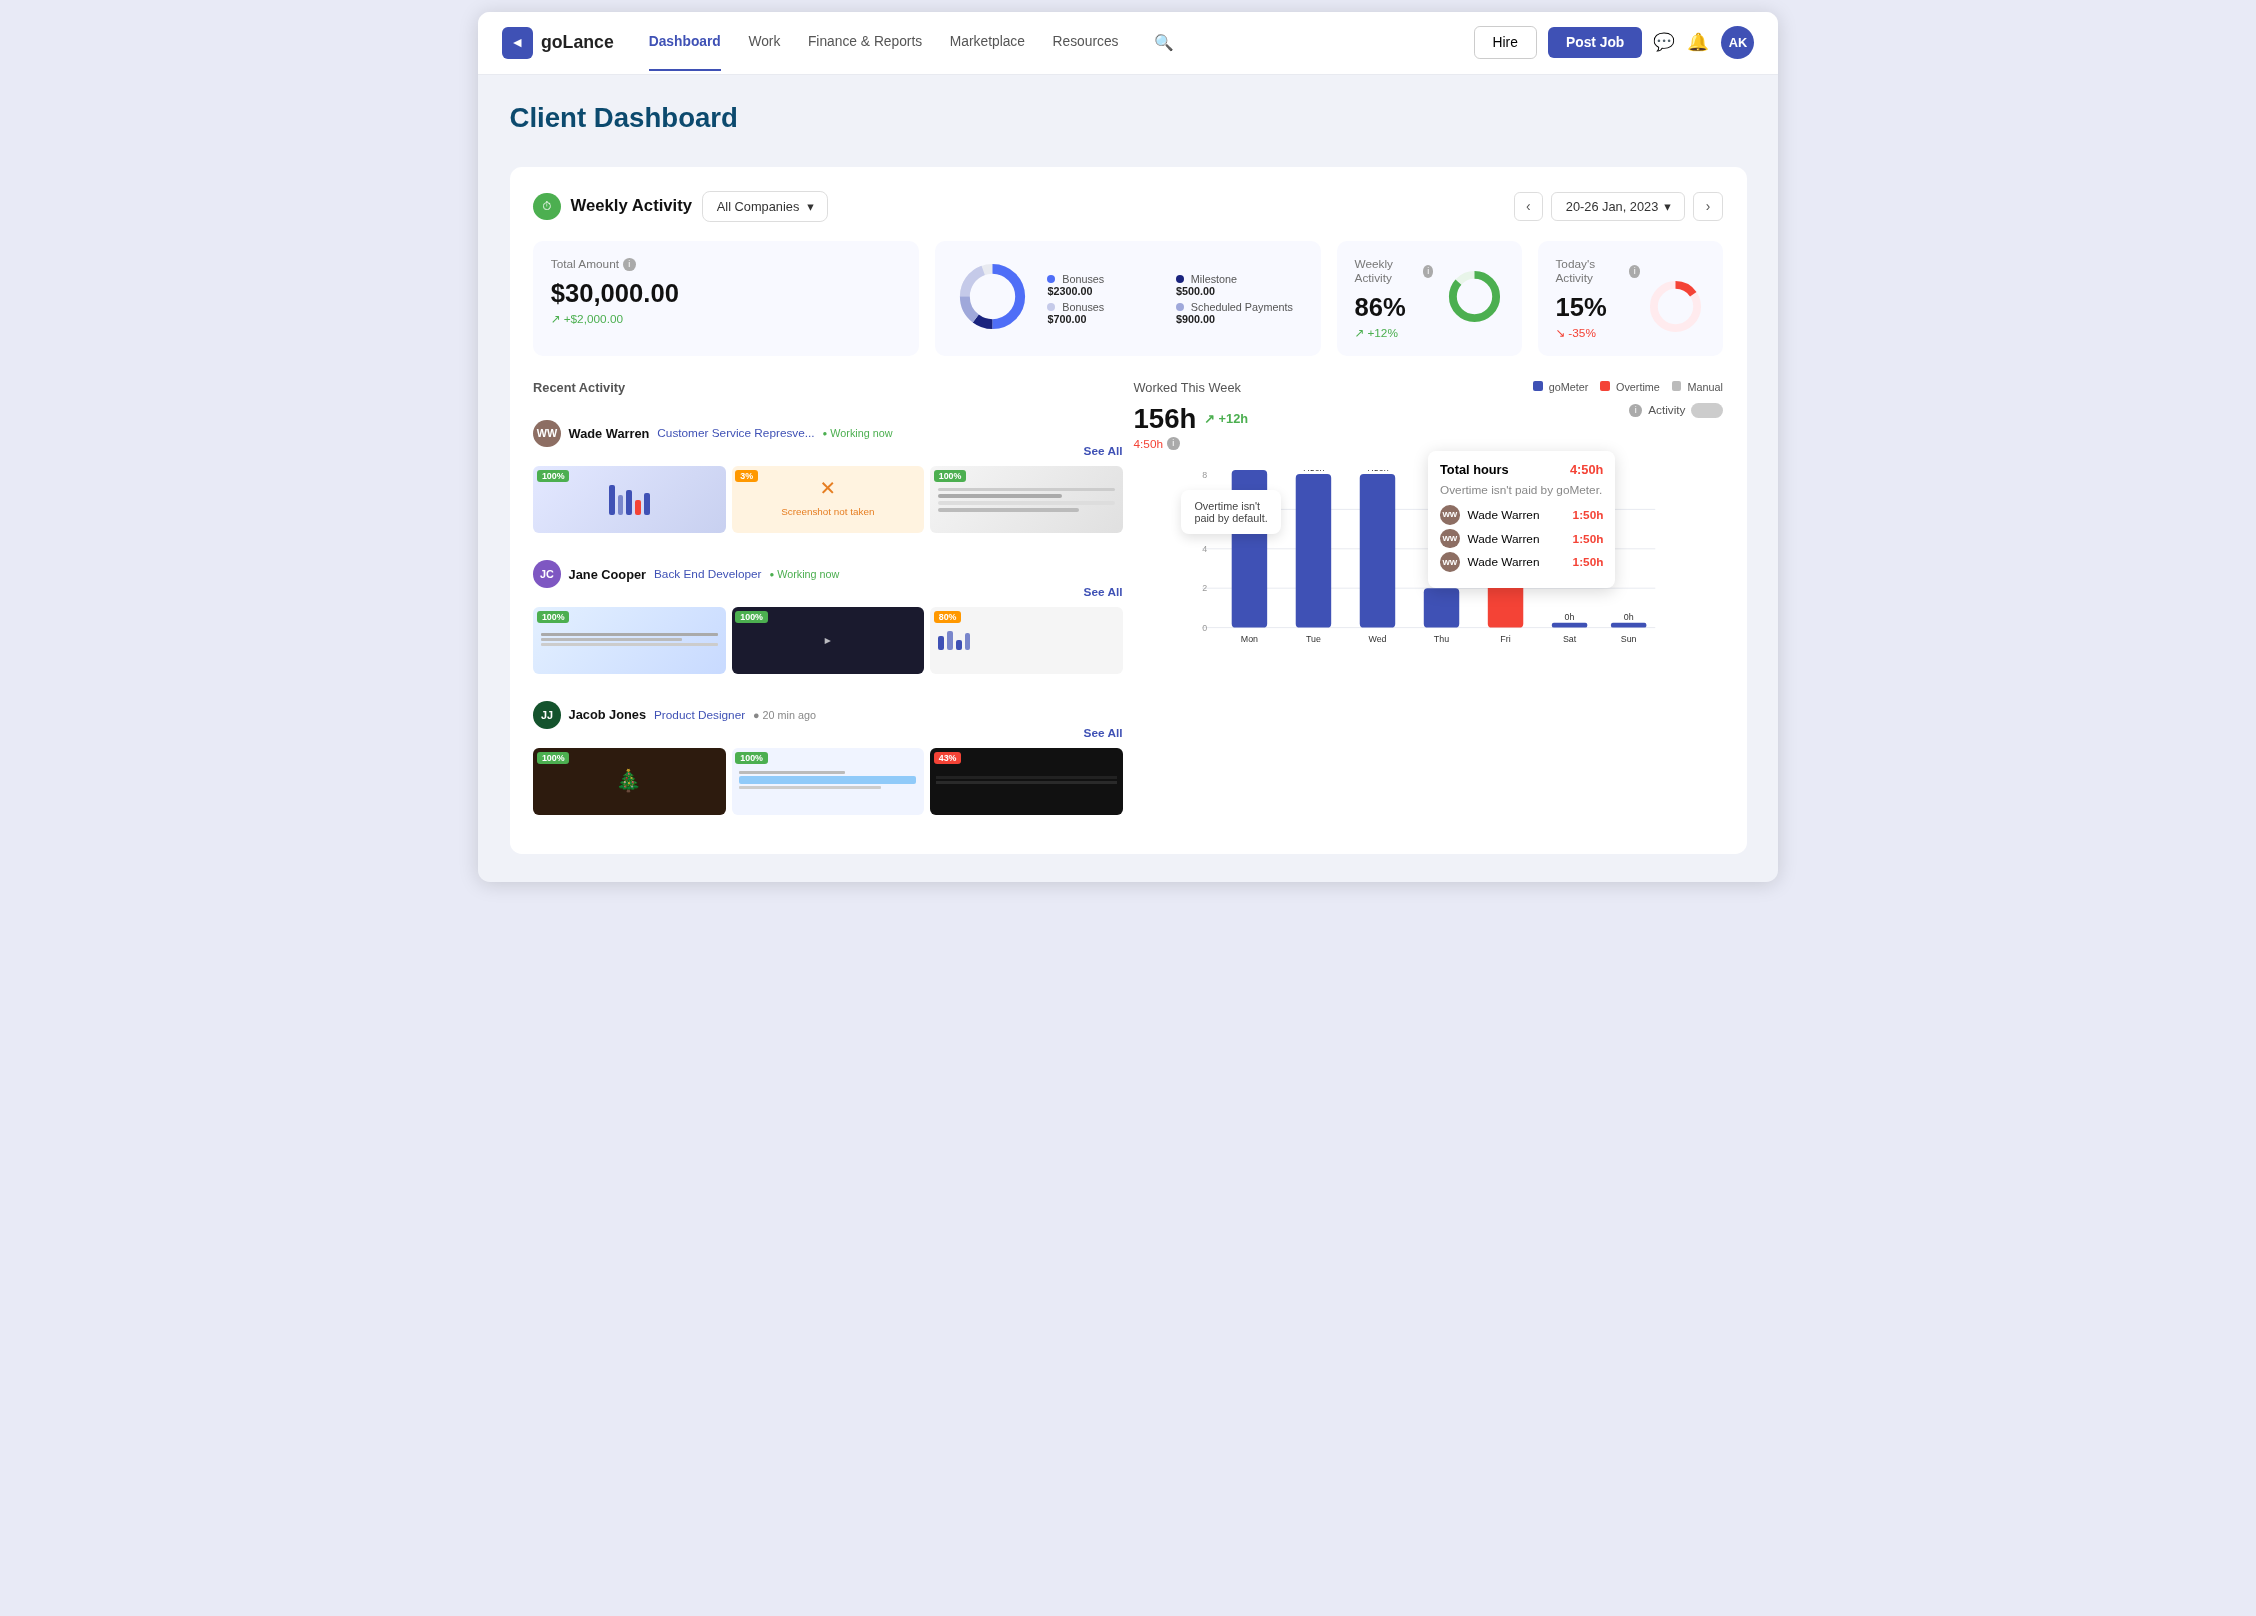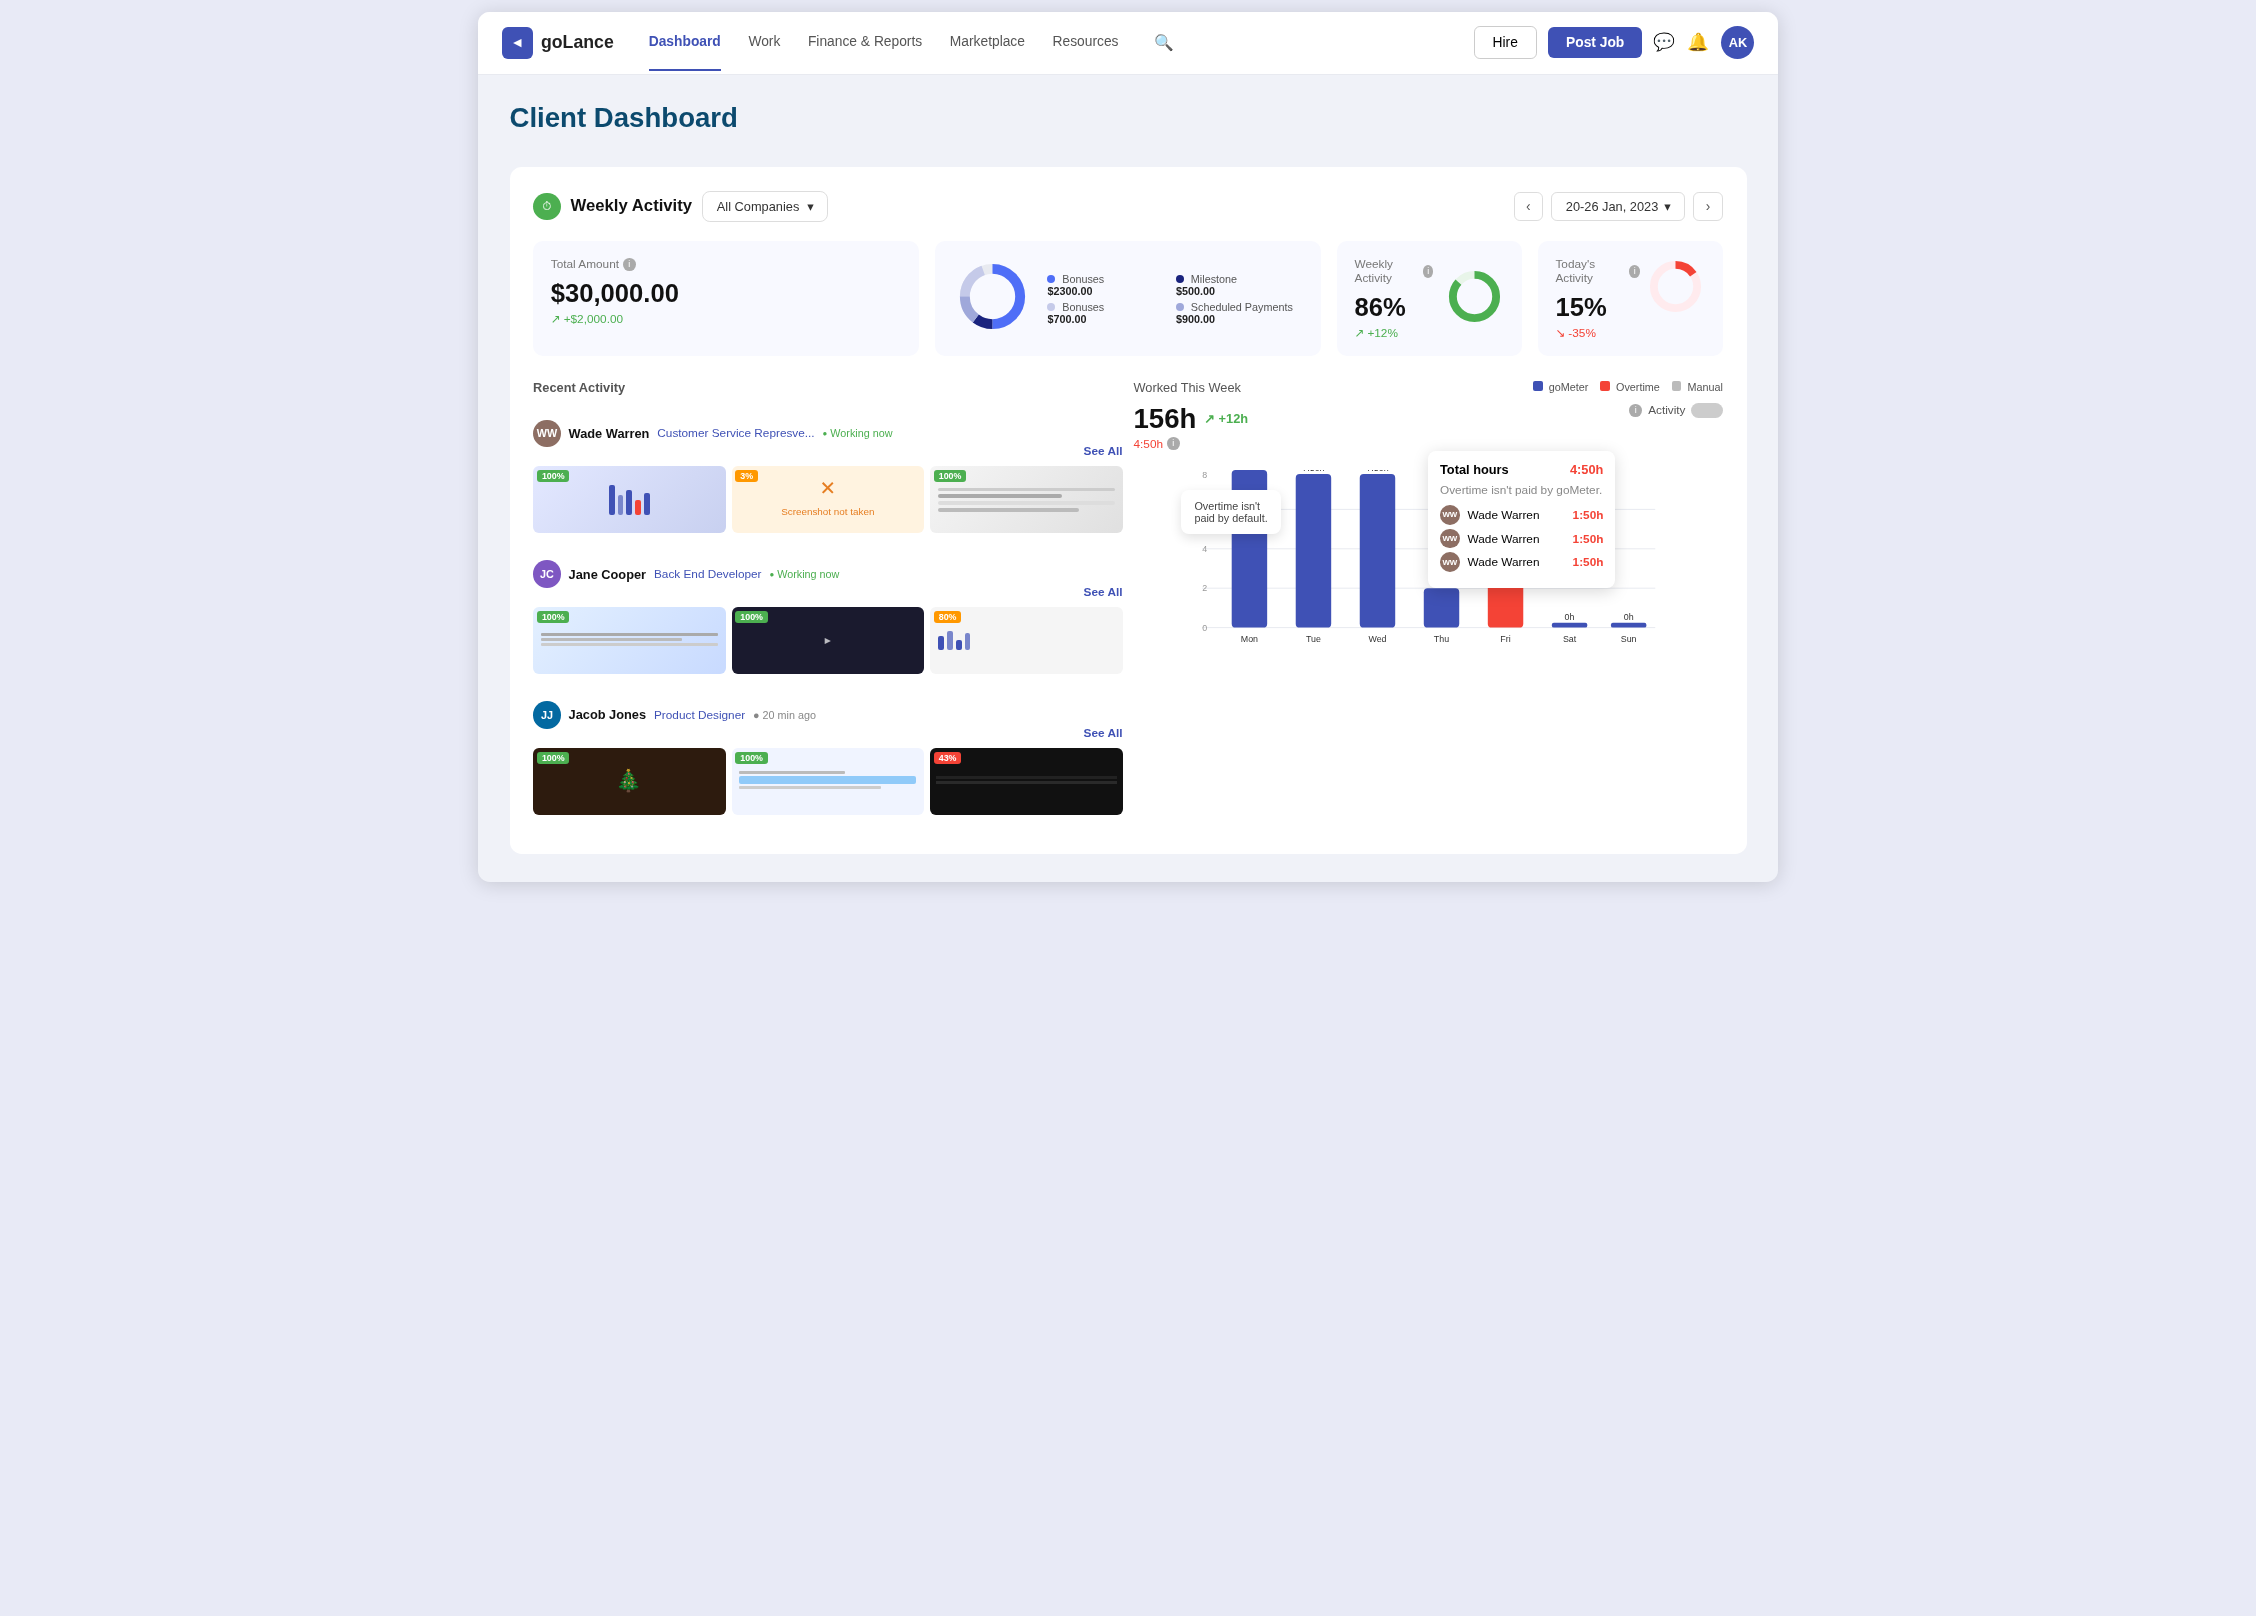--- a/index.html
+++ b/index.html
@@ -645,21 +645,21 @@
                 <span>+12%</span>
               </div>
             </div>
             <div>
               <svg width="59" height="59" viewBox="0 0 60 60">
                 <circle cx="30" cy="30" r="22" fill="none" stroke="#e8f5e9" stroke-width="8"></circle>
                 <circle cx="30" cy="30" r="22" fill="none" stroke="#4caf50" stroke-width="8" stroke-dasharray="119 19" stroke-dashoffset="0" transform="rotate(-90 30 30)"></circle>
               </svg>
             </div>
           </div>
-          <div class="stat-card" style="flex:1;display:flex;align-items:flex-start;gap:6px;">
+          <div class="stat-card" style="flex:1;display:flex;align-items:flex-end;gap:6px;">
             <div>
               <div class="stat-label">
                 <span>Today's Activity</span>
                 <span class="info-icon">i</span>
               </div>
               <div class="stat-amount">15%</div>
               <div class="stat-change down">
                 <span>↘</span>
                 <span>-35%</span>
               </div>
@@ -747,21 +747,21 @@
                     <div class="thumb-bar" style="height:9.9px;background:#3f51b5;"></div>
                     <div class="thumb-bar" style="height:17.7px;background:#7986cb;"></div>
                   </div>
                 </div>
               </div>
             </div>
           </div>
 
           <div class="activity-person">
             <div class="person-header">
-              <div class="person-avatar" style="background:#0369a1;">JJ</div>
+              <div class="person-avatar" style="background:#14532d;">JJ</div>
               <span class="person-name">Jacob Jones</span>
               <span class="person-role">Product Designer</span>
               <span class="person-time" style="color:#888;font-size:10.8px;">● <span>20 min ago</span></span>
               <span class="see-all">See All</span>
             </div>
             <div class="screenshots-row">
               <div class="screenshot-thumb" style="background:#2d1b0e;">
                 <span class="screenshot-badge green">100%</span>
                 <div style="font-size:21.7px;opacity:0.7;">🎄</div>
               </div>

